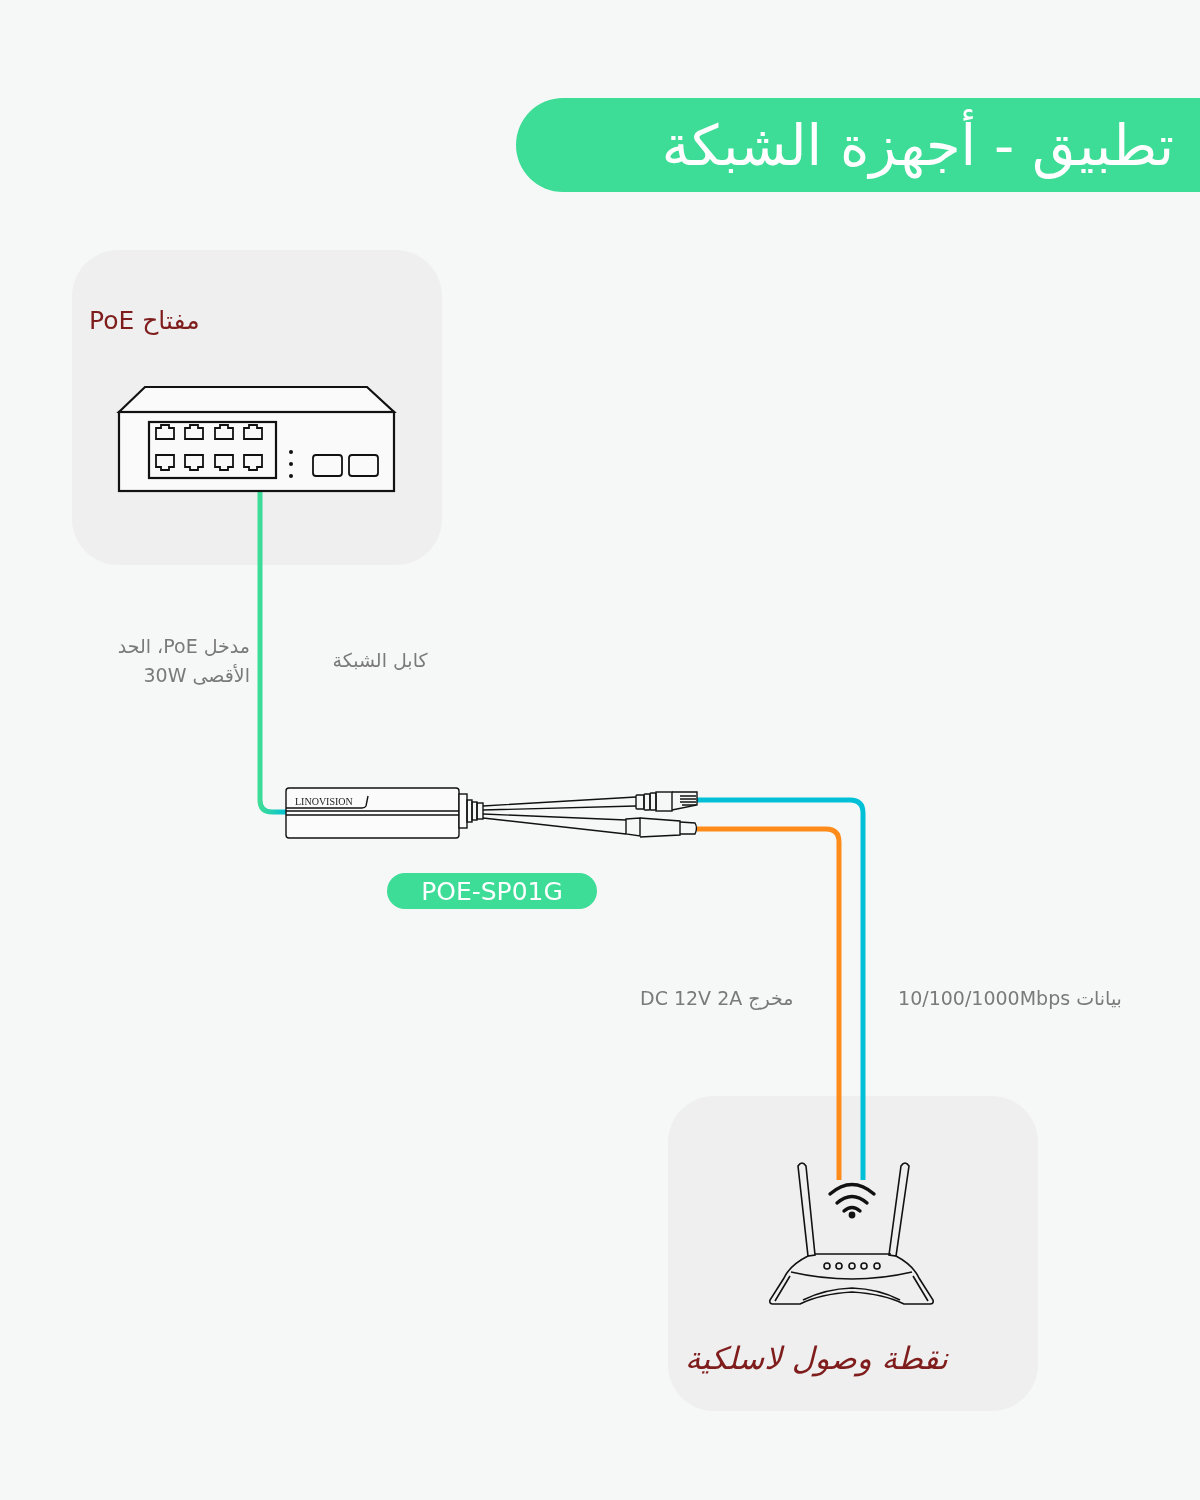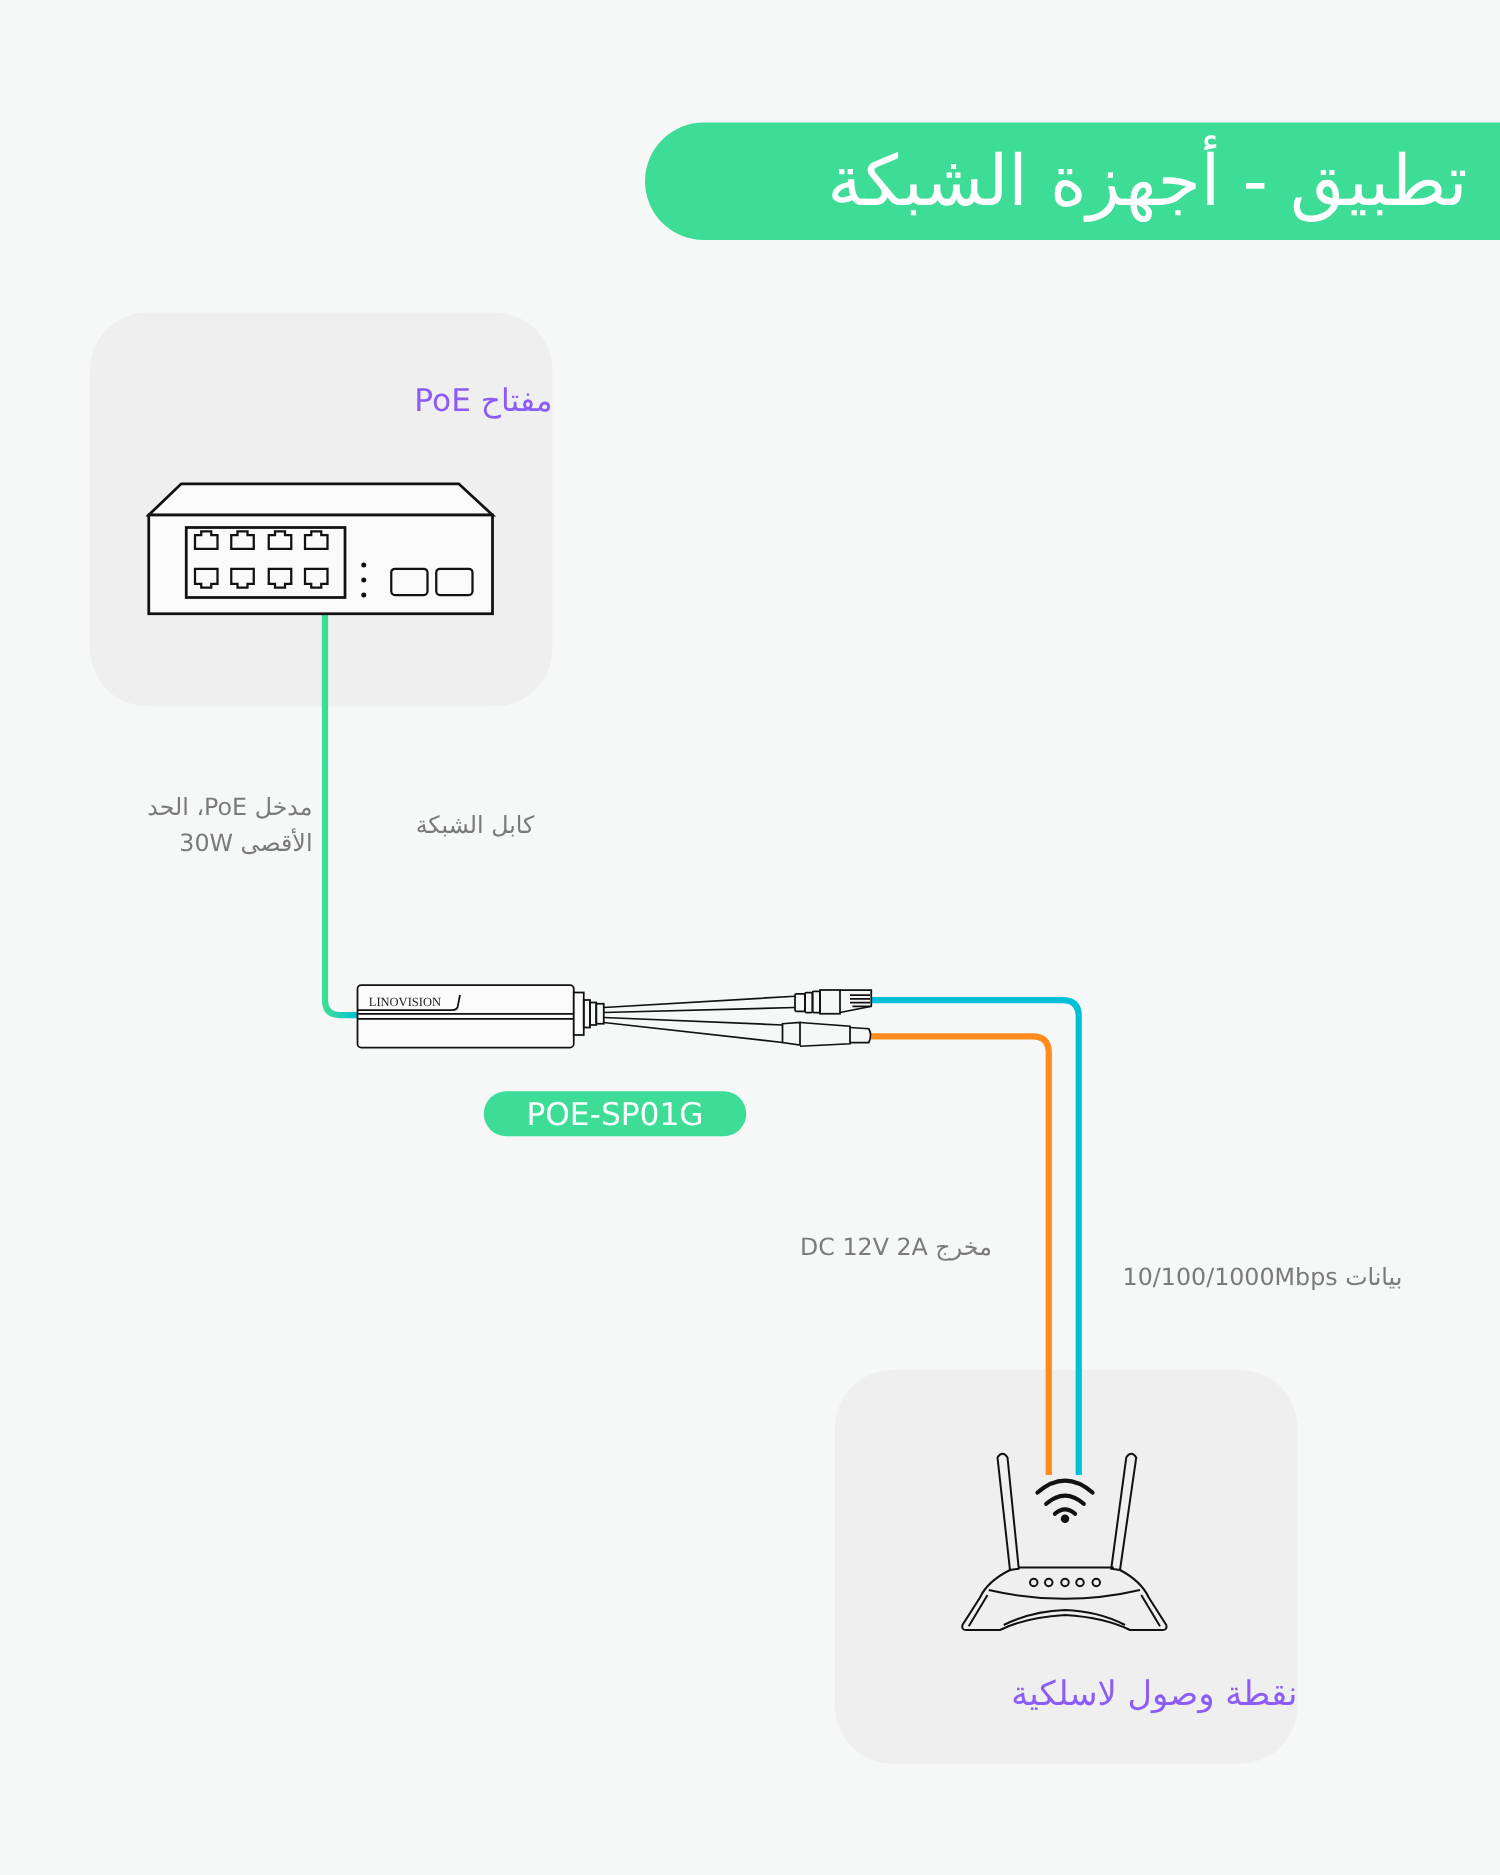--- a/index.html
+++ b/index.html
@@ -18,34 +18,34 @@
   .title-pill span {
     color: #ffffff; font-size: 56px; direction: rtl; white-space: nowrap;
     font-family: "DejaVu Sans", sans-serif;
   }
   .card {
     position: absolute; background: #efefef; border-radius: 46px;
   }
   .card-switch { left: 72px; top: 250px; width: 370px; height: 315px; }
   .card-ap { left: 668px; top: 1096px; width: 370px; height: 315px; }
   .card-label {
-    position: absolute; left: 17px; right: 0; text-align: right;
-    font-size: 25px; color: #8b5cf6; direction: rtl;
+    position: absolute; left: 17px; right: 0; text-align: left;
+    font-size: 25px; color: #7f1d1d; direction: rtl;
   }
   .card-switch .card-label { top: 56px; }
-  .card-ap .card-label { top: 244px; font-size: 27px; }
+  .card-ap .card-label { top: 244px; font-size: 31px; font-style: italic; }
   svg.diagram { position: absolute; left: 0; top: 0; }
   .note {
     position: absolute; font-size: 19px; color: #7a7a7a; direction: rtl;
     white-space: nowrap; line-height: 29px;
   }
   .note-poe-in { left: 100px; top: 632px; width: 150px; white-space: normal; }
   .note-net-cable { left: 320px; top: 646px; width: 120px; text-align: center; }
   .note-dc { left: 640px; top: 984px; width: 180px; text-align: left; }
-  .note-data { left: 895px; top: 984px; width: 230px; text-align: center; margin-top: 24px; }
+  .note-data { left: 895px; top: 984px; width: 230px; text-align: center; }
   .model-pill {
     position: absolute; left: 387px; top: 873px; width: 210px; height: 36px;
     background: #3ddc97; border-radius: 21px; color: #fff;
     font-size: 25px; display: flex; align-items: center; justify-content: center;
   }
 </style>
 </head>
 <body>
 
 <div class="title-pill">

